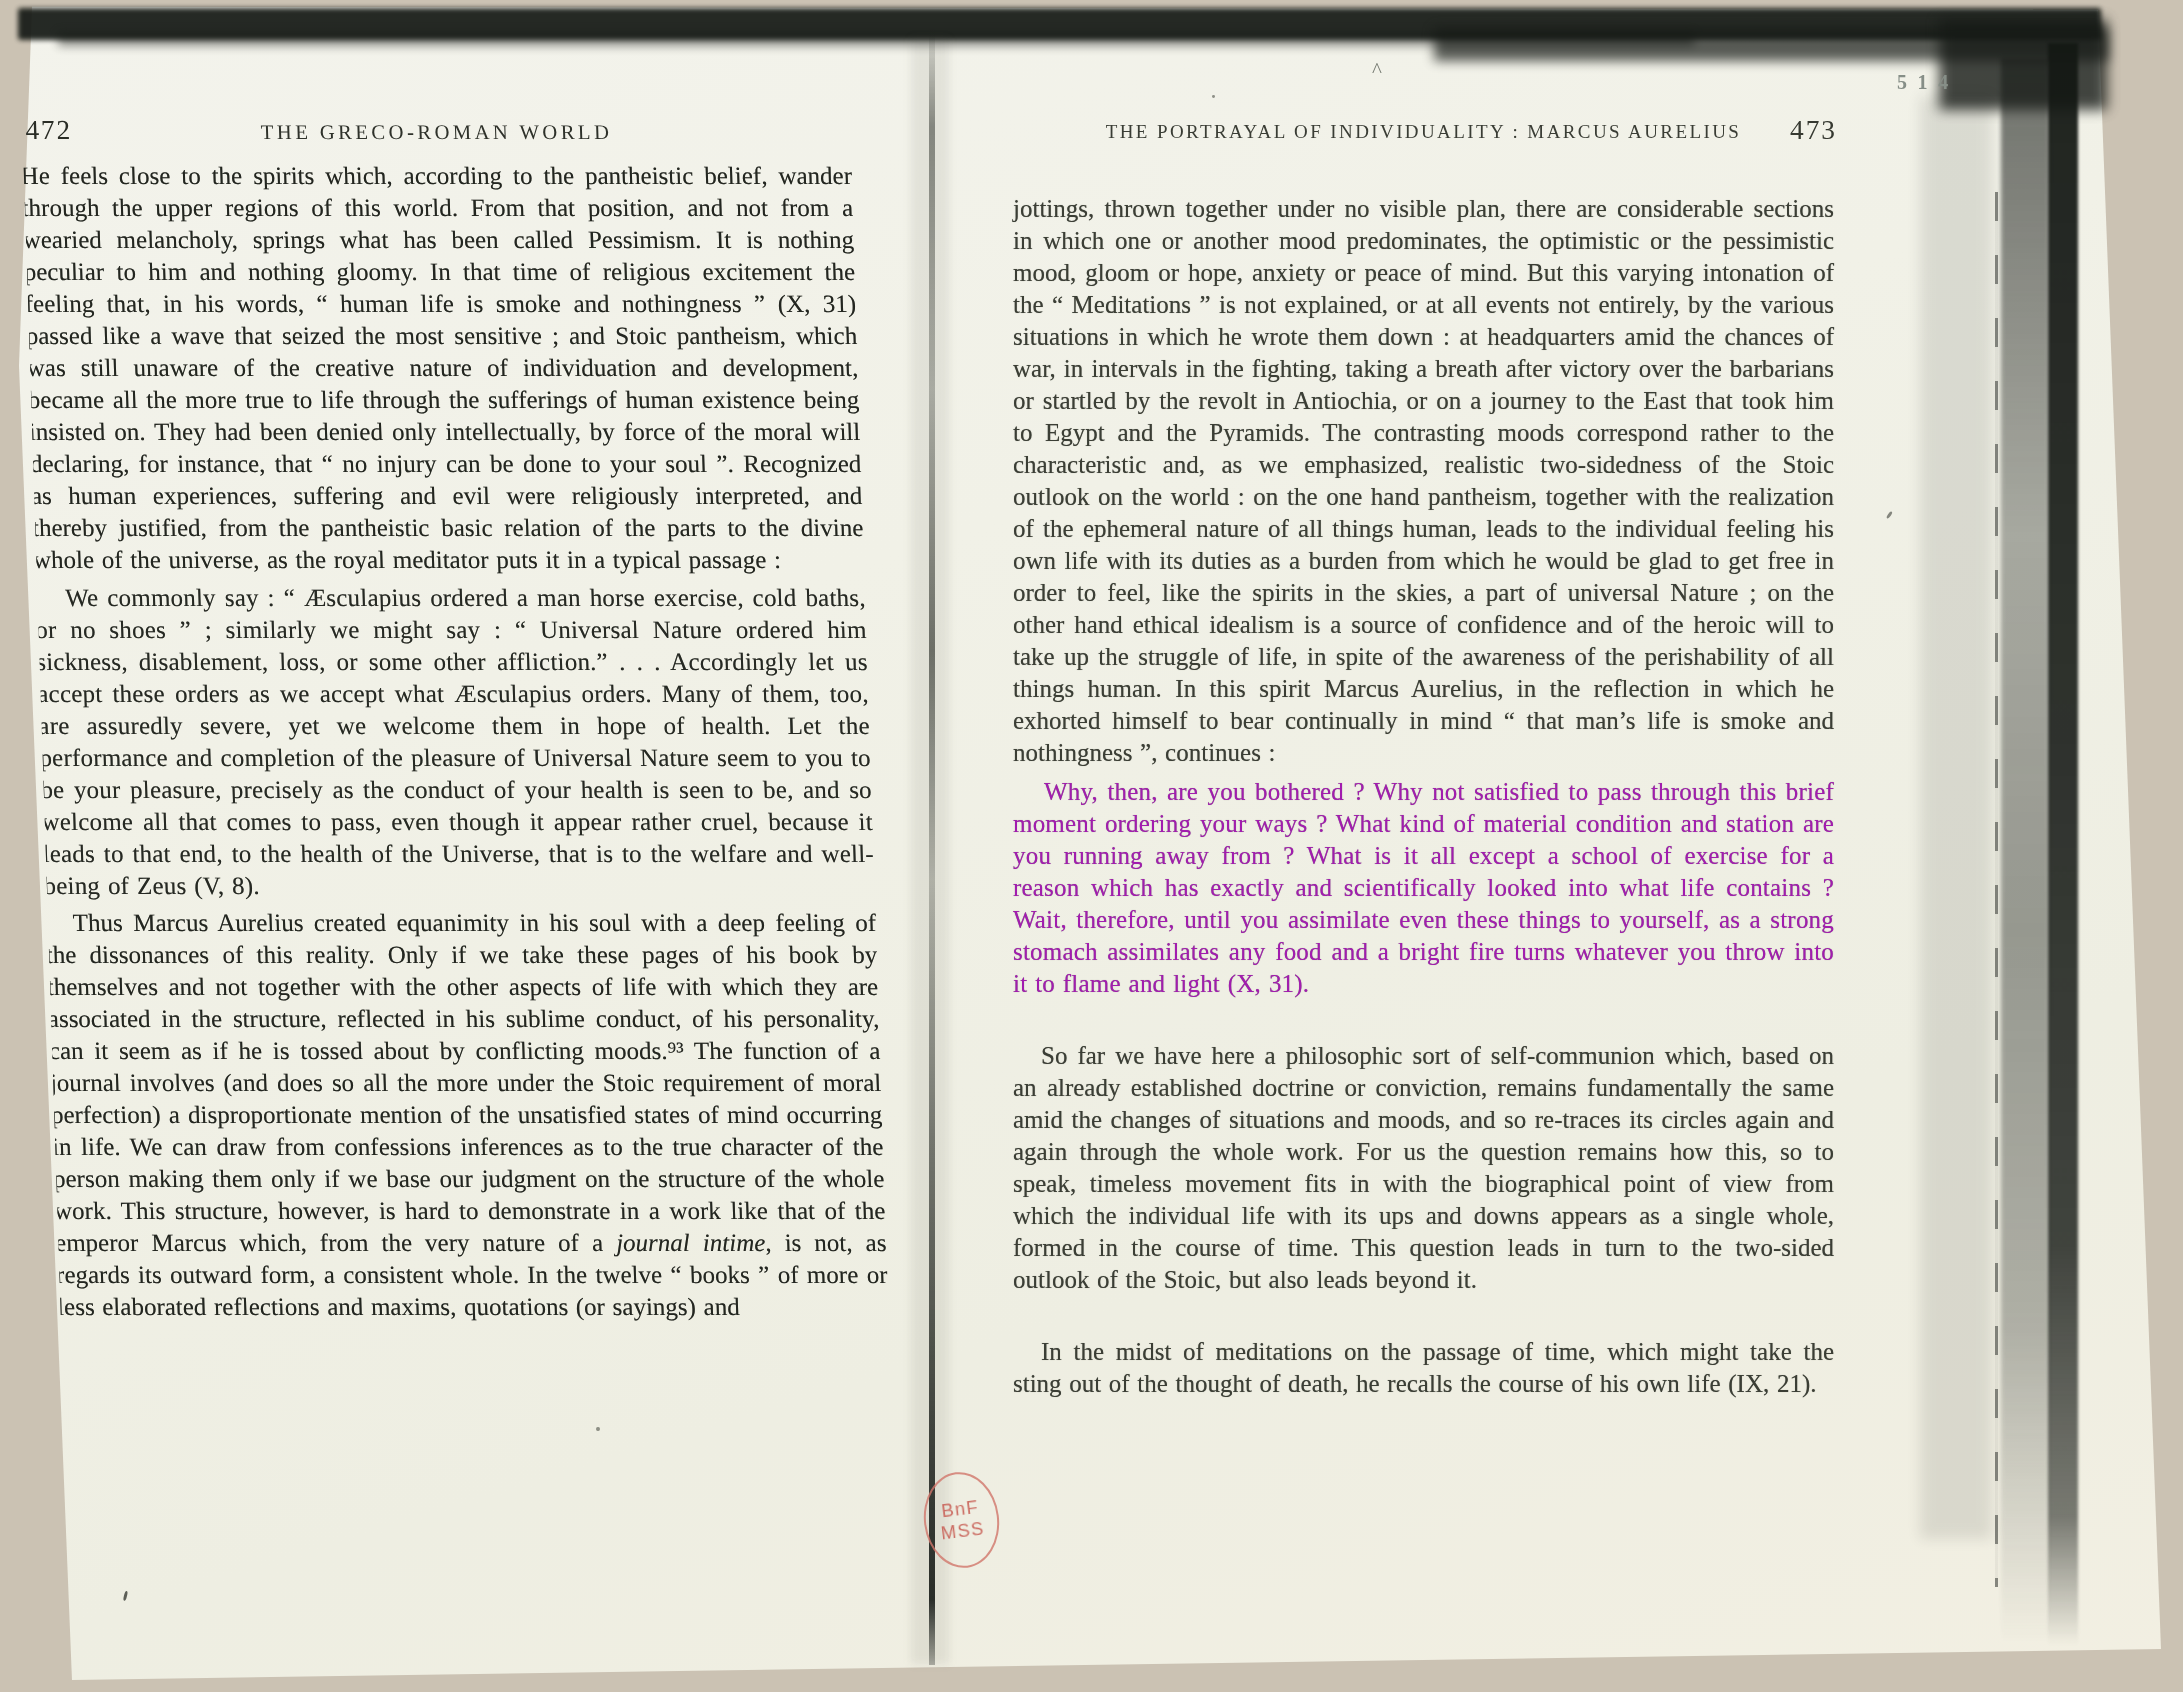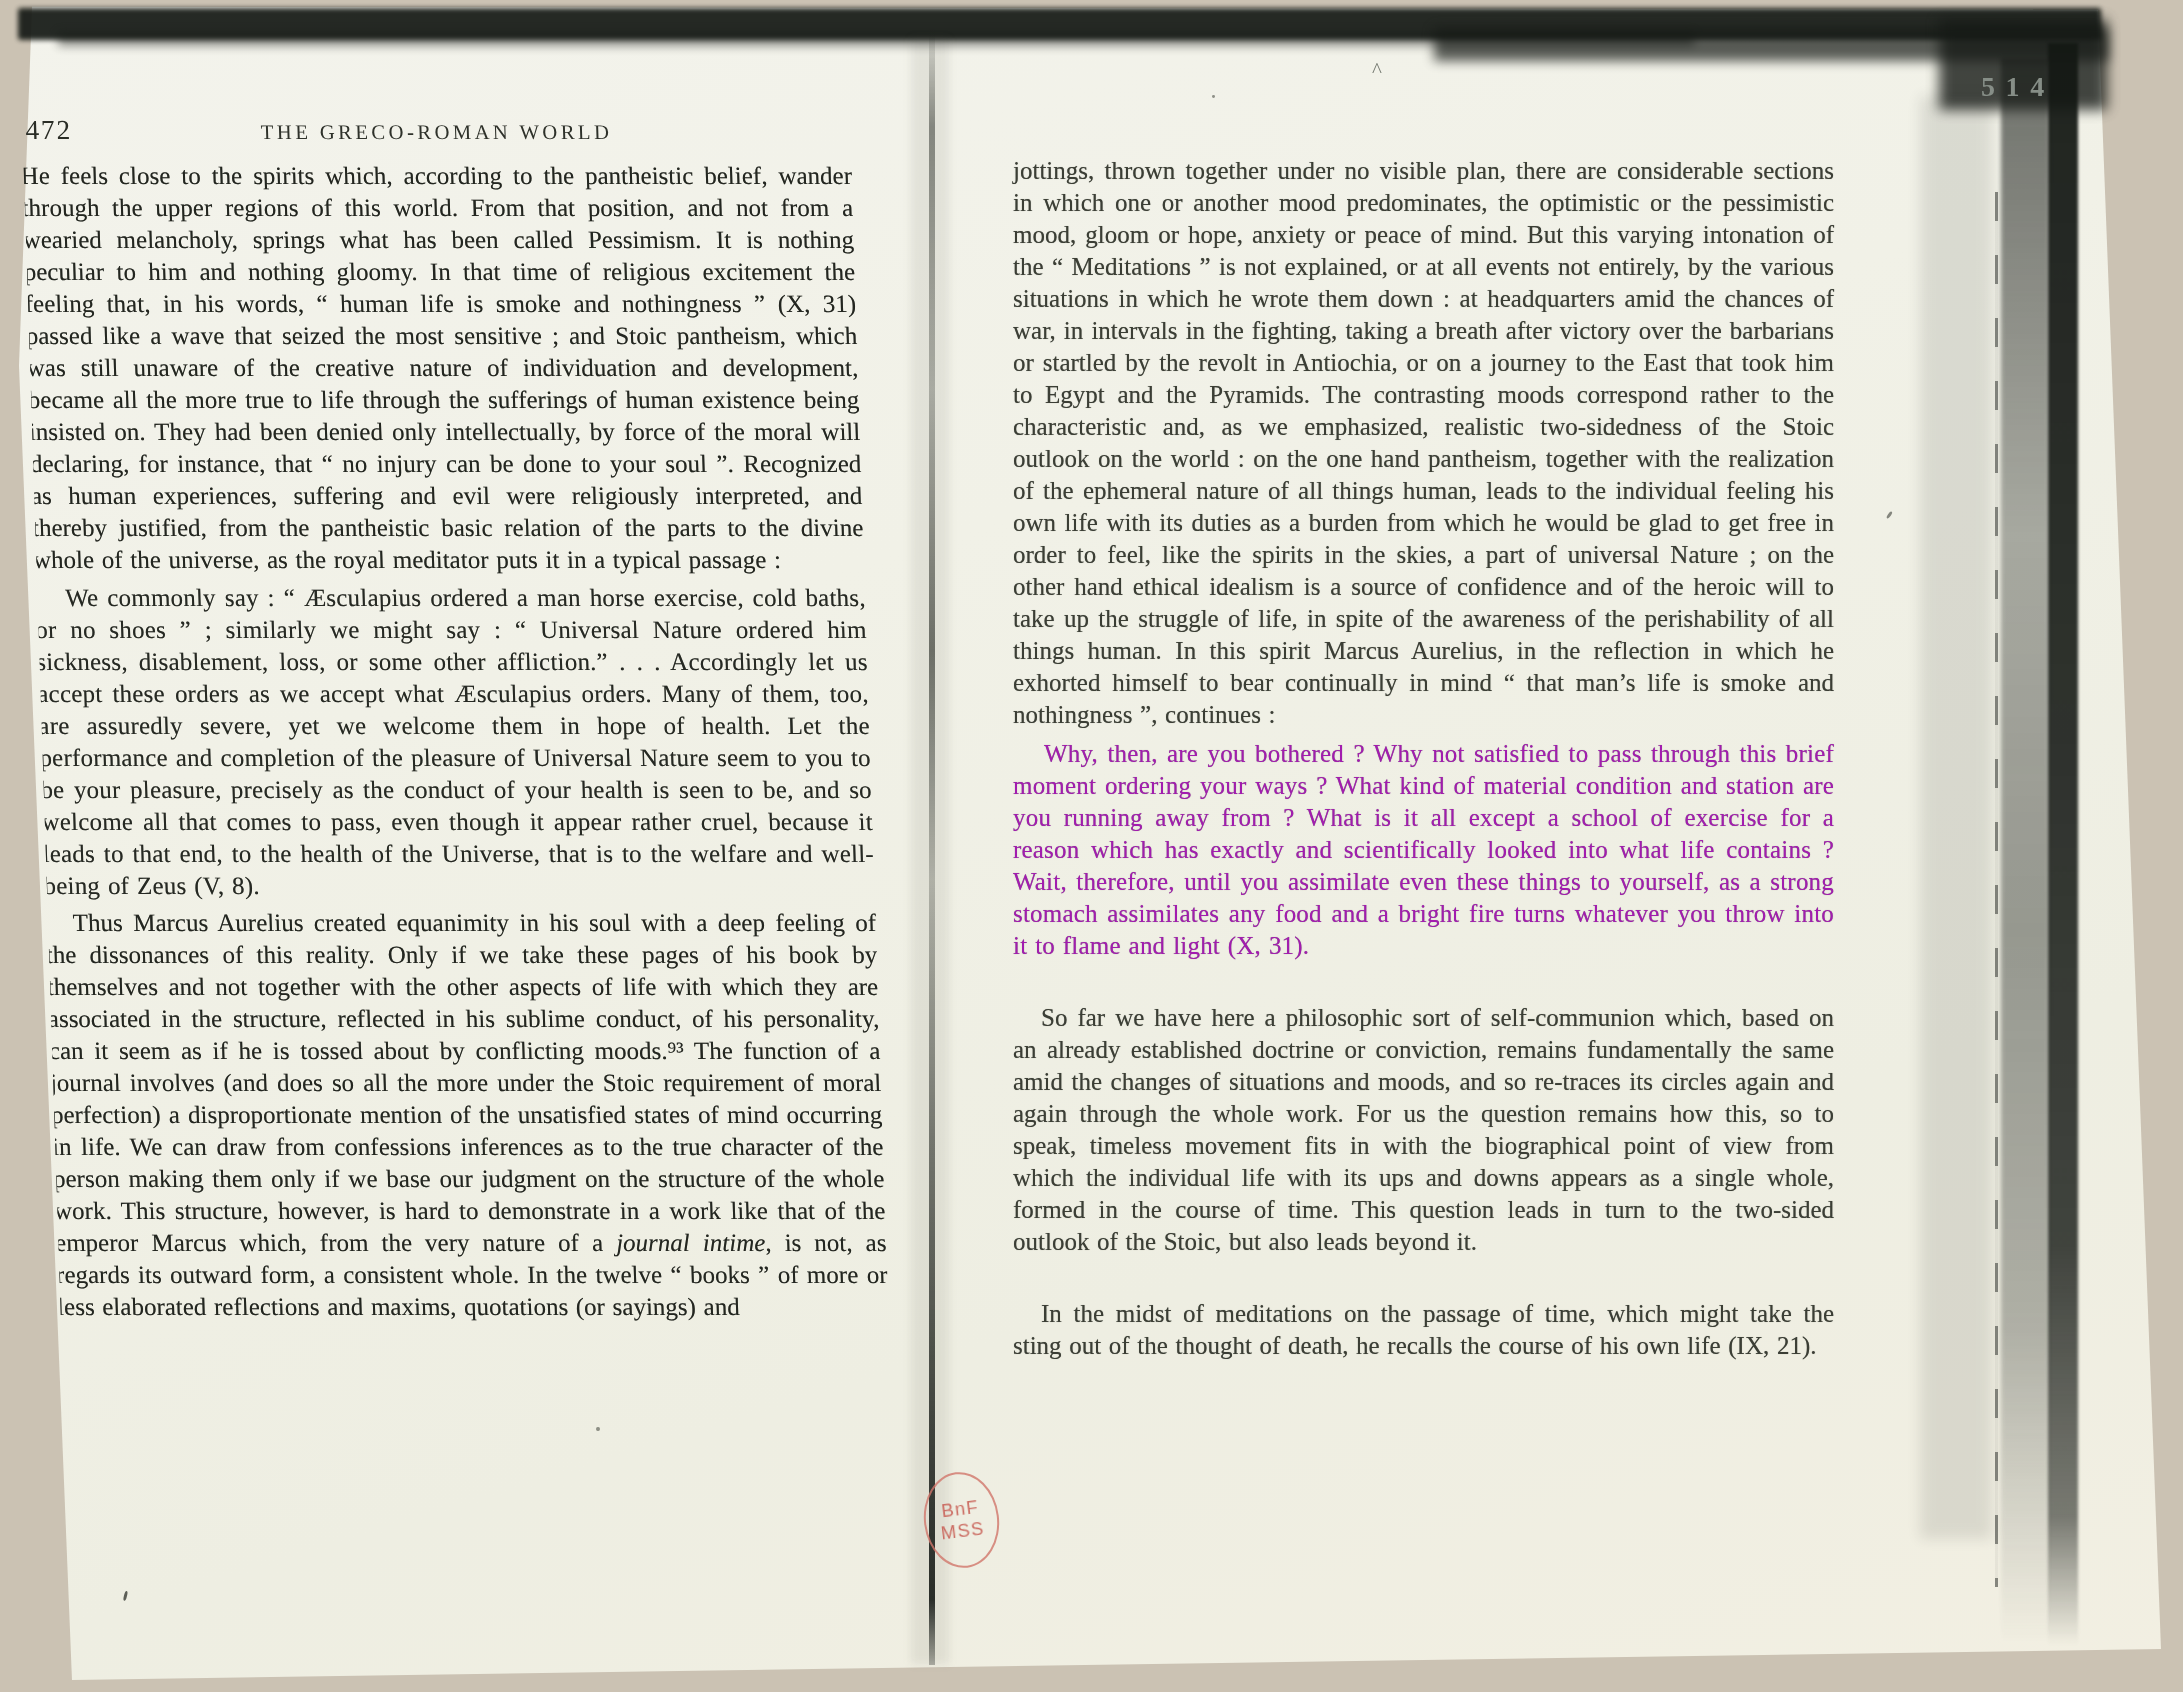--- a/index.html
+++ b/index.html
@@ -66,21 +66,21 @@
   .lp .bodytext{font-size:25px;line-height:32px;color:#232620;word-spacing:1.4px;text-shadow:0 0 0.5px rgba(35,38,32,.45);}
   .rp .bodytext{font-size:25px;line-height:32px;color:#3b3e35;word-spacing:1.4px;text-shadow:0 0 0.7px rgba(59,62,53,.6);margin-top:40px;}
   .lp .bodytext{margin-left:-3.4px;}
   .quote{font-size:22.6px;line-height:28px;letter-spacing:0.2px;word-spacing:2.9px;margin:6.7px 0 4.8px 0 !important;text-indent:31px;}
   .lp .quote{color:#262923;margin-left:-3.4px !important;}
   .rp .quote{color:#a21caf;}
   .indent{text-indent:28px;}
   .ital{font-style:italic;}
   
   .folio{
-    position:absolute;left:1981px;top:71px;font-size:28px;letter-spacing:10.6px;
+    position:absolute;left:1897px;top:71px;font-size:20px;letter-spacing:10.6px;
     color:#868e87;filter:blur(0.5px);font-weight:bold;
   }
   .caret{position:absolute;left:1372px;top:58px;font-size:21px;color:#565c53;opacity:.8;}
   .bnf-stamp{
     position:absolute;left:924px;top:1472px;width:71px;height:92px;
     border:2.4px solid rgba(209,117,106,.8);border-radius:50%;
     transform:rotate(-7deg);color:rgba(201,98,88,.92);
     display:flex;flex-direction:column;align-items:center;justify-content:center;
     font-family:"Liberation Sans","DejaVu Sans",sans-serif;
   }
@@ -114,20 +114,24 @@
     <span class="running-title">THE GRECO-ROMAN WORLD</span>
   </div>
   <div class="body-block">
     <p class="bodytext">He feels close to the spirits which, according to the pantheistic belief, wander through the upper regions of this world.  From that position, and not from a wearied melancholy, springs what has been called Pessimism.  It is nothing peculiar to him and nothing gloomy.  In that time of religious excitement the feeling that, in his words, “ human life is smoke and nothingness ” (X, 31) passed like a wave that seized the most sensitive ;  and Stoic pantheism, which was still unaware of the creative nature of individuation and development, became all the more true to life through the sufferings of human existence being insisted on. They had been denied only intellectually, by force of the moral will declaring, for instance, that “ no injury can be done to your soul ”.  Recognized as human experiences, suffering and evil were religiously interpreted, and thereby justified, from the pantheistic basic relation of the parts to the divine whole of the universe, as the royal meditator puts it in a typical passage :</p>
     <p class="bodytext quote">We commonly say :  “ Æsculapius ordered a man horse exercise, cold baths, or no shoes ” ;  similarly we might say :  “ Universal Nature ordered him sickness, disablement, loss, or some other affliction.” . . .  Accordingly let us accept these orders as we accept what Æsculapius orders.  Many of them, too, are assuredly severe, yet we welcome them in hope of health.  Let the performance and completion of the pleasure of Universal Nature seem to you to be your pleasure, precisely as the conduct of your health is seen to be, and so welcome all that comes to pass, even though it appear rather cruel, because it leads to that end, to the health of the Universe, that is to the welfare and well-being of Zeus (V, 8).</p>
     <p class="bodytext indent"><span>Thus Marcus Aurelius created equanimity in his soul with a deep feeling of the dissonances of this reality.  Only if we take these pages of his book by themselves and not together with the other aspects of life with which they are associated in the structure, reflected in his sublime conduct, of his personality, can it seem as if he is tossed about by conflicting moods.⁹³  The function of a journal involves (and does so all the more under the Stoic requirement of moral perfection) a disproportionate mention of the unsatisfied states of mind occurring in life.  We can draw from confessions inferences as to the true character of the person making them only if we base our judgment on the structure of the whole work.  This structure, however, is hard to demonstrate in a work like that of the emperor Marcus which, from the very nature of a </span><span class="ital">journal intime</span><span>, is not, as regards its outward form, a consistent whole.  In the twelve “ books ” of more or less elaborated reflections and maxims, quotations (or sayings) and</span></p>
   </div>
 </div>
 
 <div class="page-col right-col rp">
+  <div class="page-header">
+    <span class="running-title rt-right">THE PORTRAYAL OF INDIVIDUALITY : MARCUS AURELIUS</span>
+    <span class="pagenum rp-num">473</span>
+  </div>
   <div class="body-block">
     <p class="bodytext">jottings, thrown together under no visible plan, there are considerable sections in which one or another mood predominates, the optimistic or the pessimistic mood, gloom or hope, anxiety or peace of mind.  But this varying intonation of the “ Meditations ” is not explained, or at all events not entirely, by the various situations in which he wrote them down :  at headquarters amid the chances of war, in intervals in the fighting, taking a breath after victory over the barbarians or startled by the revolt in Antiochia, or on a journey to the East that took him to Egypt and the Pyramids.  The contrasting moods correspond rather to the characteristic and, as we emphasized, realistic two-sidedness of the Stoic outlook on the world :  on the one hand pantheism, together with the realization of the ephemeral nature of all things human, leads to the individual feeling his own life with its duties as a burden from which he would be glad to get free in order to feel, like the spirits in the skies, a part of universal Nature ;  on the other hand ethical idealism is a source of confidence and of the heroic will to take up the struggle of life, in spite of the awareness of the perishability of all things human.  In this spirit Marcus Aurelius, in the reflection in which he exhorted himself to bear continually in mind “ that man’s life is smoke and nothingness ”, continues :</p>
     <p class="bodytext quote">Why, then, are you bothered ?  Why not satisfied to pass through this brief moment ordering your ways ?  What kind of material condition and station are you running away from ?  What is it all except a school of exercise for a reason which has exactly and scientifically looked into what life contains ?  Wait, therefore, until you assimilate even these things to yourself, as a strong stomach assimilates any food and a bright fire turns whatever you throw into it to flame and light (X, 31).</p>
     <p class="bodytext indent">So far we have here a philosophic sort of self-communion which, based on an already established doctrine or conviction, remains fundamentally the same amid the changes of situations and moods, and so re-traces its circles again and again through the whole work.  For us the question remains how this, so to speak, timeless movement fits in with the biographical point of view from which the individual life with its ups and downs appears as a single whole, formed in the course of time.  This question leads in turn to the two-sided outlook of the Stoic, but also leads beyond it.</p>
     <p class="bodytext indent">In the midst of meditations on the passage of time, which might take the sting out of the thought of death, he recalls the course of his own life (IX, 21).</p>
   </div>
 </div>
 
 <div class="folio">514</div>
 <div class="caret">^</div>

